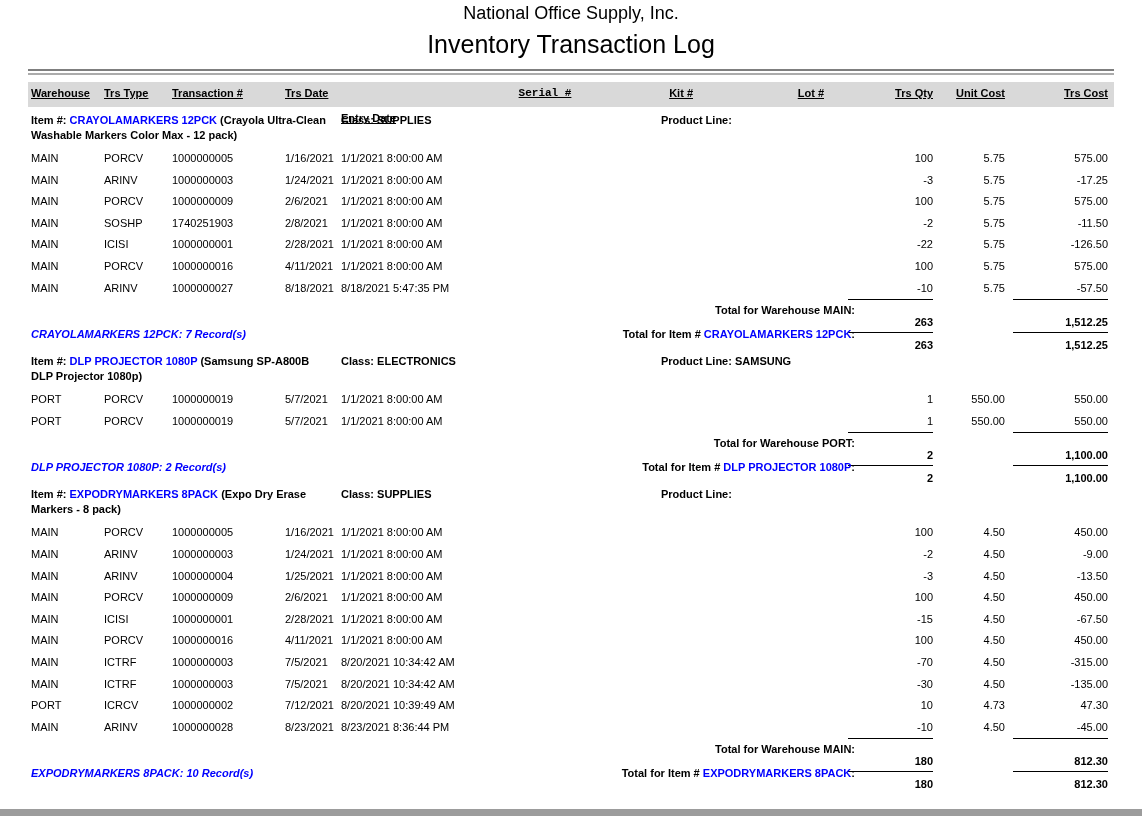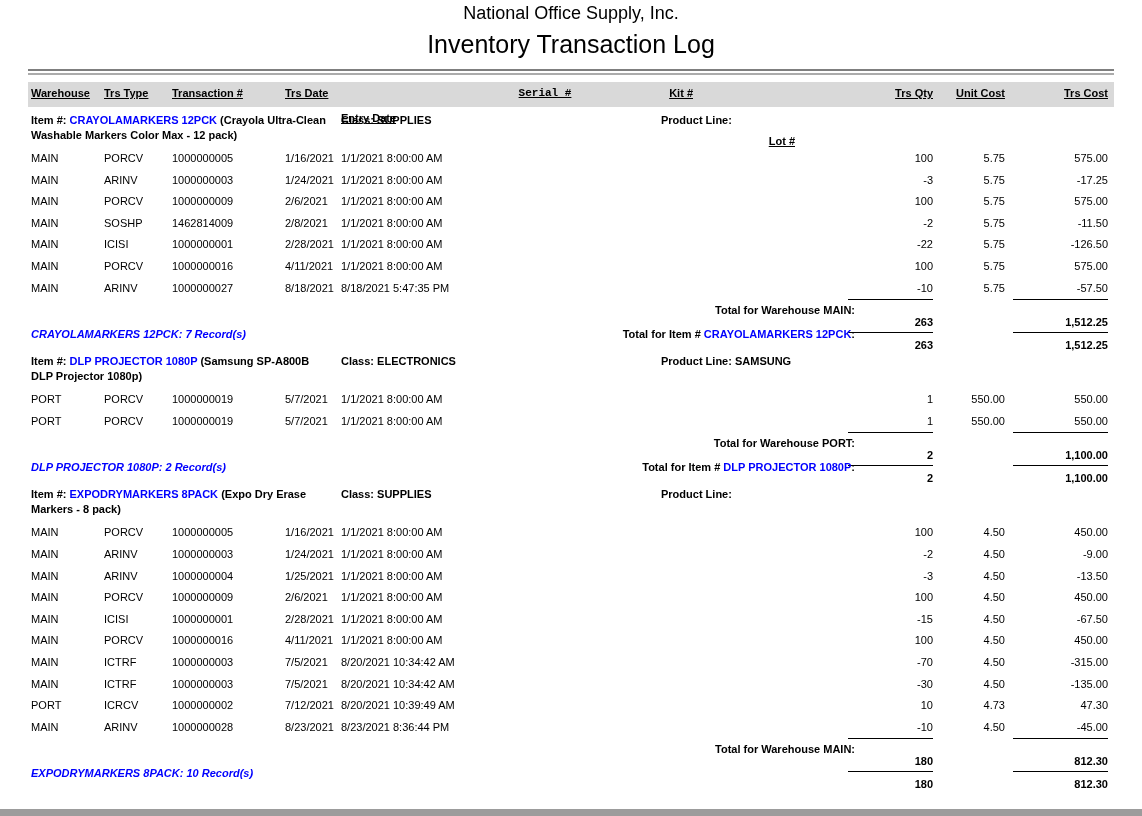--- a/index.html
+++ b/index.html
@@ -18,21 +18,21 @@
   .c1{left:31px;width:70px;}  .c2{left:104px;width:66px;} .c3{left:172px;width:112px;}
   .c4{left:285px;width:54px;} .c5{left:341px;width:208px;}
   .c6{left:500px;width:90px;text-align:center;font-family:Liberation Mono, monospace;}
   .c7{left:603px;width:90px;text-align:right;}
   .c8{left:705px;width:90px;text-align:right;}
   .c9{left:848px;width:85px;text-align:right;}
   .c10{left:930px;width:75px;text-align:right;}
   .c11{left:1013px;width:95px;text-align:right;}
   .colband .c1{left:3px;} .colband .c2{left:76px;} .colband .c3{left:144px;}
   .colband .c4{left:257px;} .colband .c5{left:313px;margin-top:25px;}
-  .colband .c6{left:472px;} .colband .c7{left:575px;} .colband .c8{left:677px;margin-top:48px;}
+  .colband .c6{left:472px;} .colband .c7{left:575px;} .colband .c8{left:706px;}
   .colband .c9{left:820px;} .colband .c10{left:902px;} .colband .c11{left:985px;}
   .section{margin-top:6px;}
   .section + .section{margin-top:9px;}
   .sec-head{position:relative;min-height:31px;font-size:11px;line-height:15px;margin-bottom:4px;font-weight:bold;}
   .sec-head .info{position:absolute;left:31px;top:0;width:300px;}
   .sec-head .cls{position:absolute;left:341px;top:0;white-space:nowrap;}
   .sec-head .pl{position:absolute;left:661px;top:0;white-space:nowrap;}
   .blue{color:#0000fe;}
   .link{cursor:pointer;}
   .trow{position:relative;height:21.6px;font-size:11px;}
@@ -125,21 +125,21 @@
     <span class="c4">2/6/2021</span>
     <span class="c5">1/1/2021 8:00:00 AM</span>
     <span class="c9">100</span>
     <span class="c10">5.75</span>
     <span class="c11">575.00</span>
   </div>
 
   <div class="trow">
     <span class="c1">MAIN</span>
     <span class="c2">SOSHP</span>
-    <span class="c3">1462814009</span>
+    <span class="c3">1740251903</span>
     <span class="c4">2/8/2021</span>
     <span class="c5">1/1/2021 8:00:00 AM</span>
     <span class="c9">-2</span>
     <span class="c10">5.75</span>
     <span class="c11">-11.50</span>
   </div>
 
   <div class="trow">
     <span class="c1">MAIN</span>
     <span class="c2">ICISI</span>
@@ -373,20 +373,21 @@
 </div>
 
     <div class="total-row wh">
       <span class="lbl">Total for Warehouse MAIN:</span>
       <span class="val c9">180</span>
       <span class="val c11">812.30</span>
     </div>
 
     <div class="total-row it">
       <span class="rec blue">EXPODRYMARKERS 8PACK: 10 Record(s)</span>
+      <span class="lbl"><b>Total for Item #</b> <b class="blue link">EXPODRYMARKERS 8PACK</b><b>:</b></span>
       <span class="val c9">180</span>
       <span class="val c11">812.30</span>
     </div>
   </div>
 </div>
 
   <div class="footer">
 
     <span class="val">3,424.55</span>
   </div>

